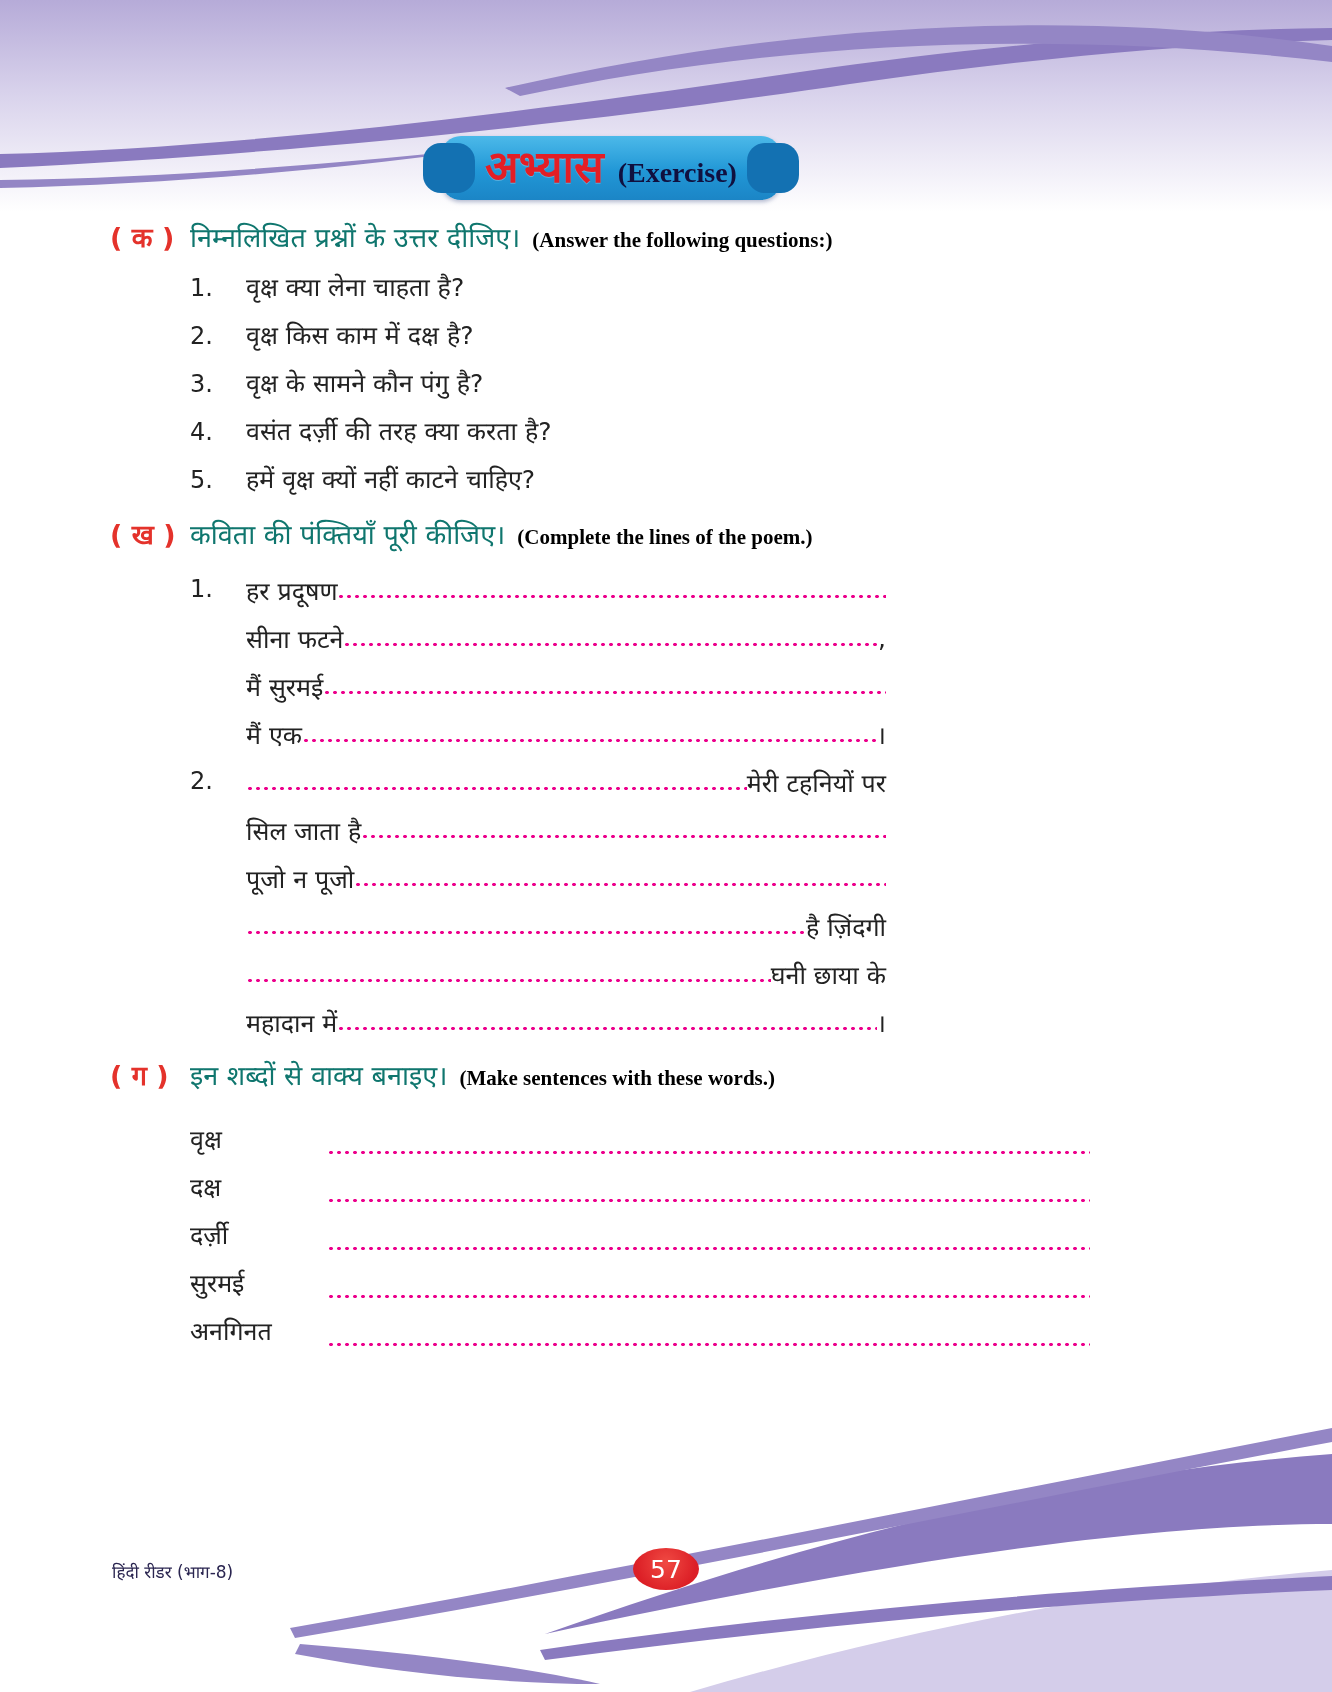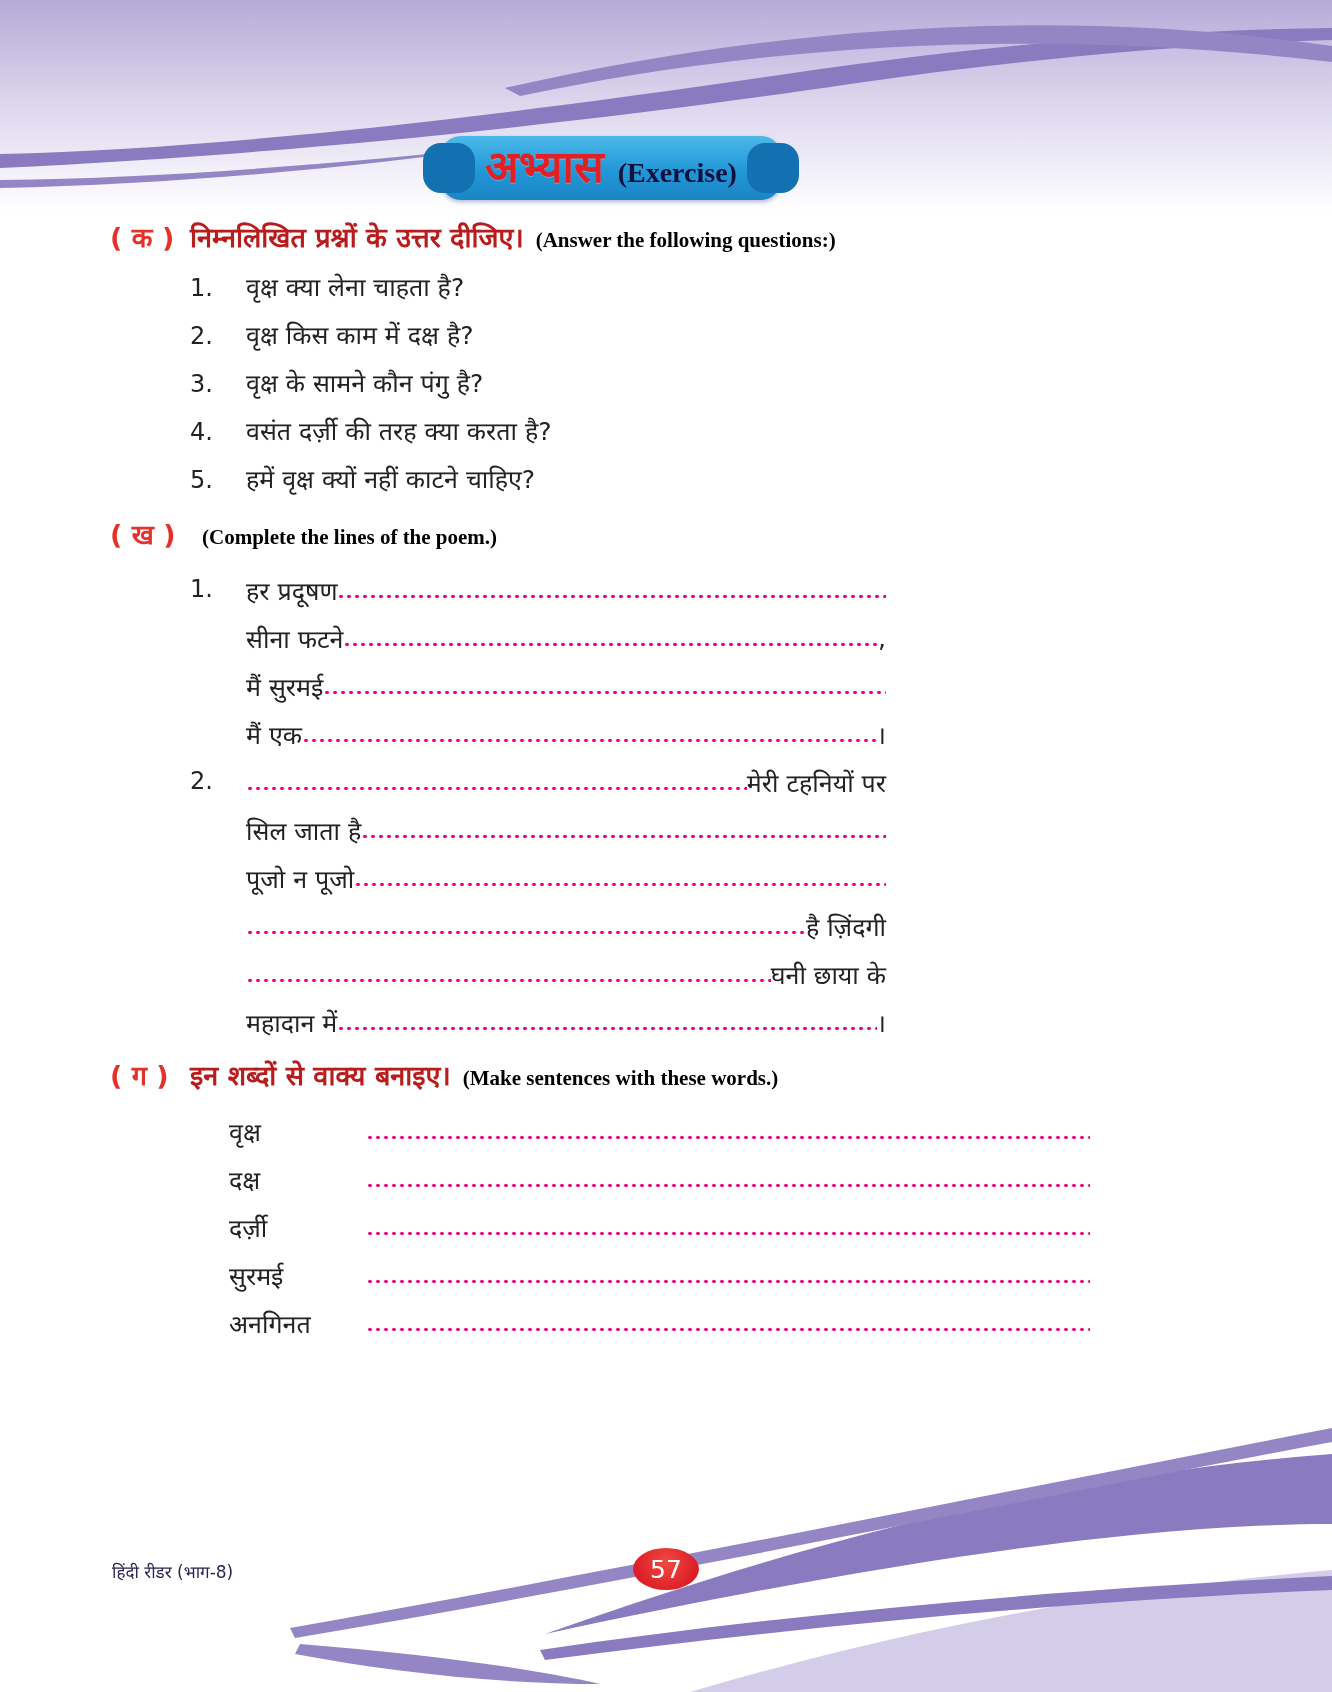--- a/index.html
+++ b/index.html
@@ -44,21 +44,21 @@
   .content {
     position: absolute; top: 218px; left: 0; right: 0; z-index: 2;
     padding: 0 120px 0 110px;
     color: #1c1c1c;
   }
   .section-head { display: flex; align-items: baseline; margin-bottom: 14px; }
   .section-head .marker {
     width: 80px; flex: 0 0 80px;
     color: #e4322b; font-weight: bold; font-size: 27px;
   }
-  .section-head .head-hi { color: #b91c1c; font-weight: bold; font-size: 27px; }
+  .section-head .head-hi { color: #0f766e; font-weight: normal; font-size: 27px; }
   .section-head .head-en {
     margin-left: 12px; color: #000;
     font-family: "Liberation Serif", serif; font-weight: bold; font-size: 21px; text-align: right;
   }
 
   .q-row { display: flex; align-items: baseline; margin-left: 80px; height: 48px; }
   .q-num { width: 56px; flex: 0 0 56px; font-size: 24px; color: #222; }
   .q-text { font-size: 25px; color: #222; }
 
   .kha-item { display: flex; margin-left: 80px; }
@@ -69,21 +69,21 @@
   .fill-prefix:empty, .fill-suffix:empty { display: none; }
 
   .dots {
     flex: 1 1 auto; height: 18px;
     background-image: radial-gradient(circle, #ec008c 1.7px, rgba(0,0,0,0) 1.9px);
     background-size: 8px 5px; background-repeat: repeat-x;
     background-position: 0 bottom;
   }
 
   .ga-block { margin-left: 80px; width: 900px; margin-top: 10px; }
-  .word-row { display: flex; align-items: center; height: 48px; gap: 22px; margin-left: 39px; }
+  .word-row { display: flex; align-items: flex-end; height: 48px; gap: 22px; }
   .word { width: 115px; flex: 0 0 115px; font-size: 25px; color: #222; }
 
   .mt6  { margin-top: 6px; }
   .mt10 { margin-top: 10px; }
 
   
   .footer {
     position: absolute; left: 0; right: 0; bottom: 100px; z-index: 3;
     height: 44px;
   }
@@ -158,20 +158,21 @@
       <span class="q-num">4.</span>
       <span class="q-text">वसंत दर्ज़ी की तरह क्या करता है?</span>
     </div>
     <div class="q-row">
       <span class="q-num">5.</span>
       <span class="q-text">हमें वृक्ष क्यों नहीं काटने चाहिए?</span>
     </div>
 
     <div class="section-head mt6">
       <span class="marker">( ख )</span>
+      <span class="head-hi">कविता की पंक्तियाँ पूरी कीजिए।</span>
       <span class="head-en">(Complete the lines of the poem.)</span>
     </div>
 
     <div class="kha-item">
       <span class="kha-num">1.</span>
       <div class="kha-lines">
         <div class="fill-line">
           <span class="fill-prefix">हर प्रदूषण</span>
           <span class="dots"></span>
 

